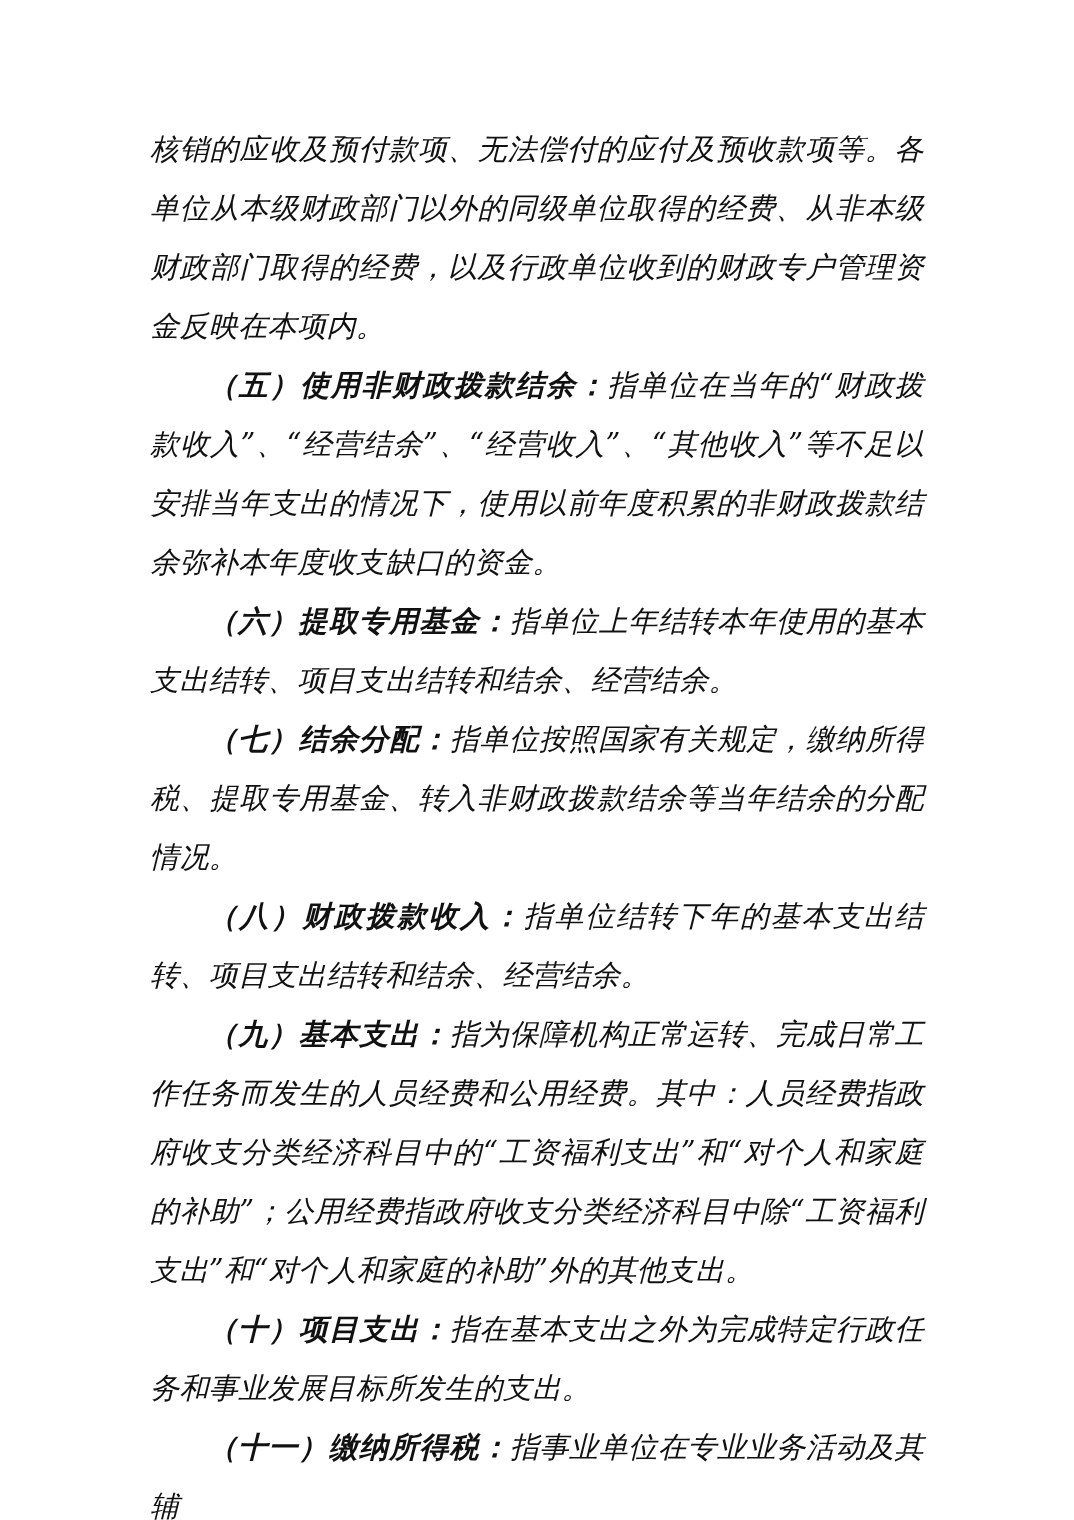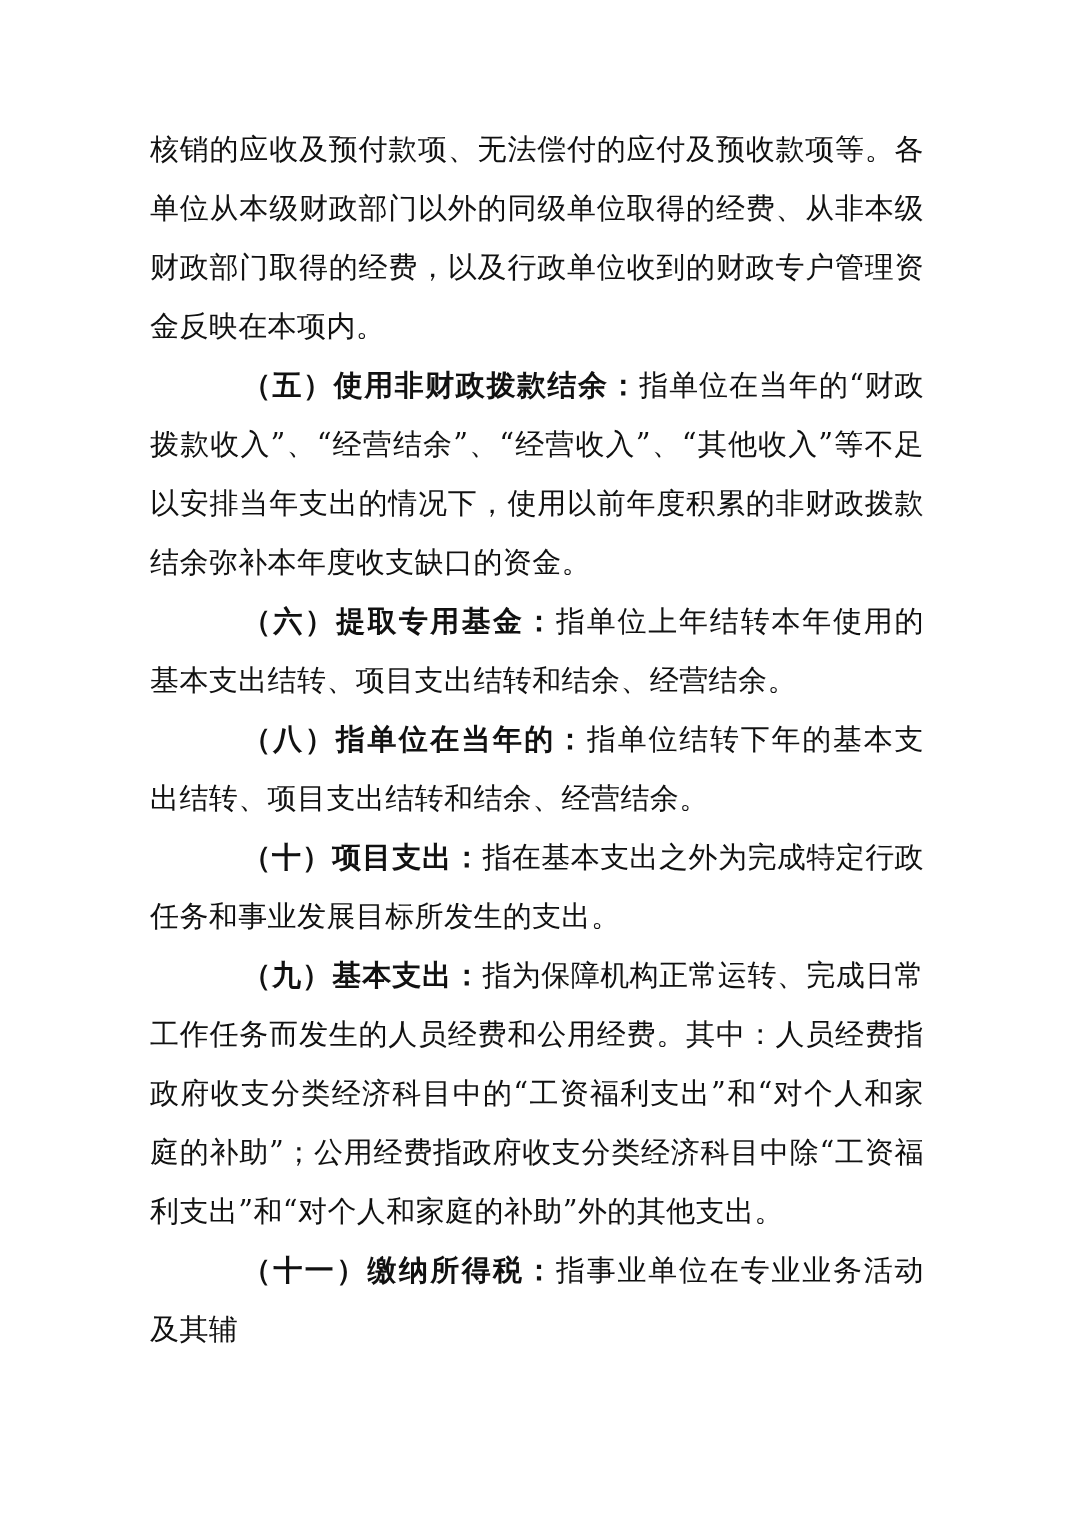--- a/index.html
+++ b/index.html
@@ -22,60 +22,63 @@
     width: 100%;
   }
   p.para {
     margin: 0;
     font-size: 29px;
     line-height: 59px;
     text-align: justify;
     text-justify: inter-ideograph;
     letter-spacing: 0.4px;
     color: #111111;
+    font-style: italic;
   }
   p.indent {
     text-indent: 58px;
   }
   .term {
     font-weight: bold;
     font-family: "DejaVu Serif", "Liberation Serif", serif;
     letter-spacing: 1px;
-    margin-left: 34px;
   }
 </style>
 </head>
 <body>
 
 <div class="page">
   <div class="doc-body">
 
     <p class="para">
       <span>核销的应收及预付款项、无法偿付的应付及预收款项等。各单位从本级财政部门以外的同级单位取得的经费、从非本级财政部门取得的经费，以及行政单位收到的财政专户管理资金反映在本项内。</span>
     </p>
 
     <p class="para indent">
       <span class="term">（五）使用非财政拨款结余：</span><span>指单位在当年的“财政拨款收入”、“经营结余”、“经营收入”、“其他收入”等不足以安排当年支出的情况下，使用以前年度积累的非财政拨款结余弥补本年度收支缺口的资金。</span>
     </p>
 
     <p class="para indent">
       <span class="term">（六）提取专用基金：</span><span>指单位上年结转本年使用的基本支出结转、项目支出结转和结余、经营结余。</span>
     </p>
 
+    <p class="para indent">
+      <span class="term">（七）结余分配：</span><span>指单位按照国家有关规定，缴纳所得税、提取专用基金、转入非财政拨款结余等当年结余的分配情况。</span>
+    </p>
 
     <p class="para indent">
-      <span class="term">（八）指单位在当年的：</span><span>指单位结转下年的基本支出结转、项目支出结转和结余、经营结余。</span>
+      <span class="term">（八）财政拨款收入：</span><span>指单位结转下年的基本支出结转、项目支出结转和结余、经营结余。</span>
+    </p>
+
+    <p class="para indent">
+      <span class="term">（九）基本支出：</span><span>指为保障机构正常运转、完成日常工作任务而发生的人员经费和公用经费。其中：人员经费指政府收支分类经济科目中的“工资福利支出”和“对个人和家庭的补助”；公用经费指政府收支分类经济科目中除“工资福利支出”和“对个人和家庭的补助”外的其他支出。</span>
     </p>
 
     <p class="para indent">
       <span class="term">（十）项目支出：</span><span>指在基本支出之外为完成特定行政任务和事业发展目标所发生的支出。</span>
-    </p>
-
-    <p class="para indent">
-      <span class="term">（九）基本支出：</span><span>指为保障机构正常运转、完成日常工作任务而发生的人员经费和公用经费。其中：人员经费指政府收支分类经济科目中的“工资福利支出”和“对个人和家庭的补助”；公用经费指政府收支分类经济科目中除“工资福利支出”和“对个人和家庭的补助”外的其他支出。</span>
     </p>
 
     <p class="para indent">
       <span class="term">（十一）缴纳所得税：</span><span>指事业单位在专业业务活动及其辅</span>
     </p>
 
   </div>
 </div>
 
 </body></html>

